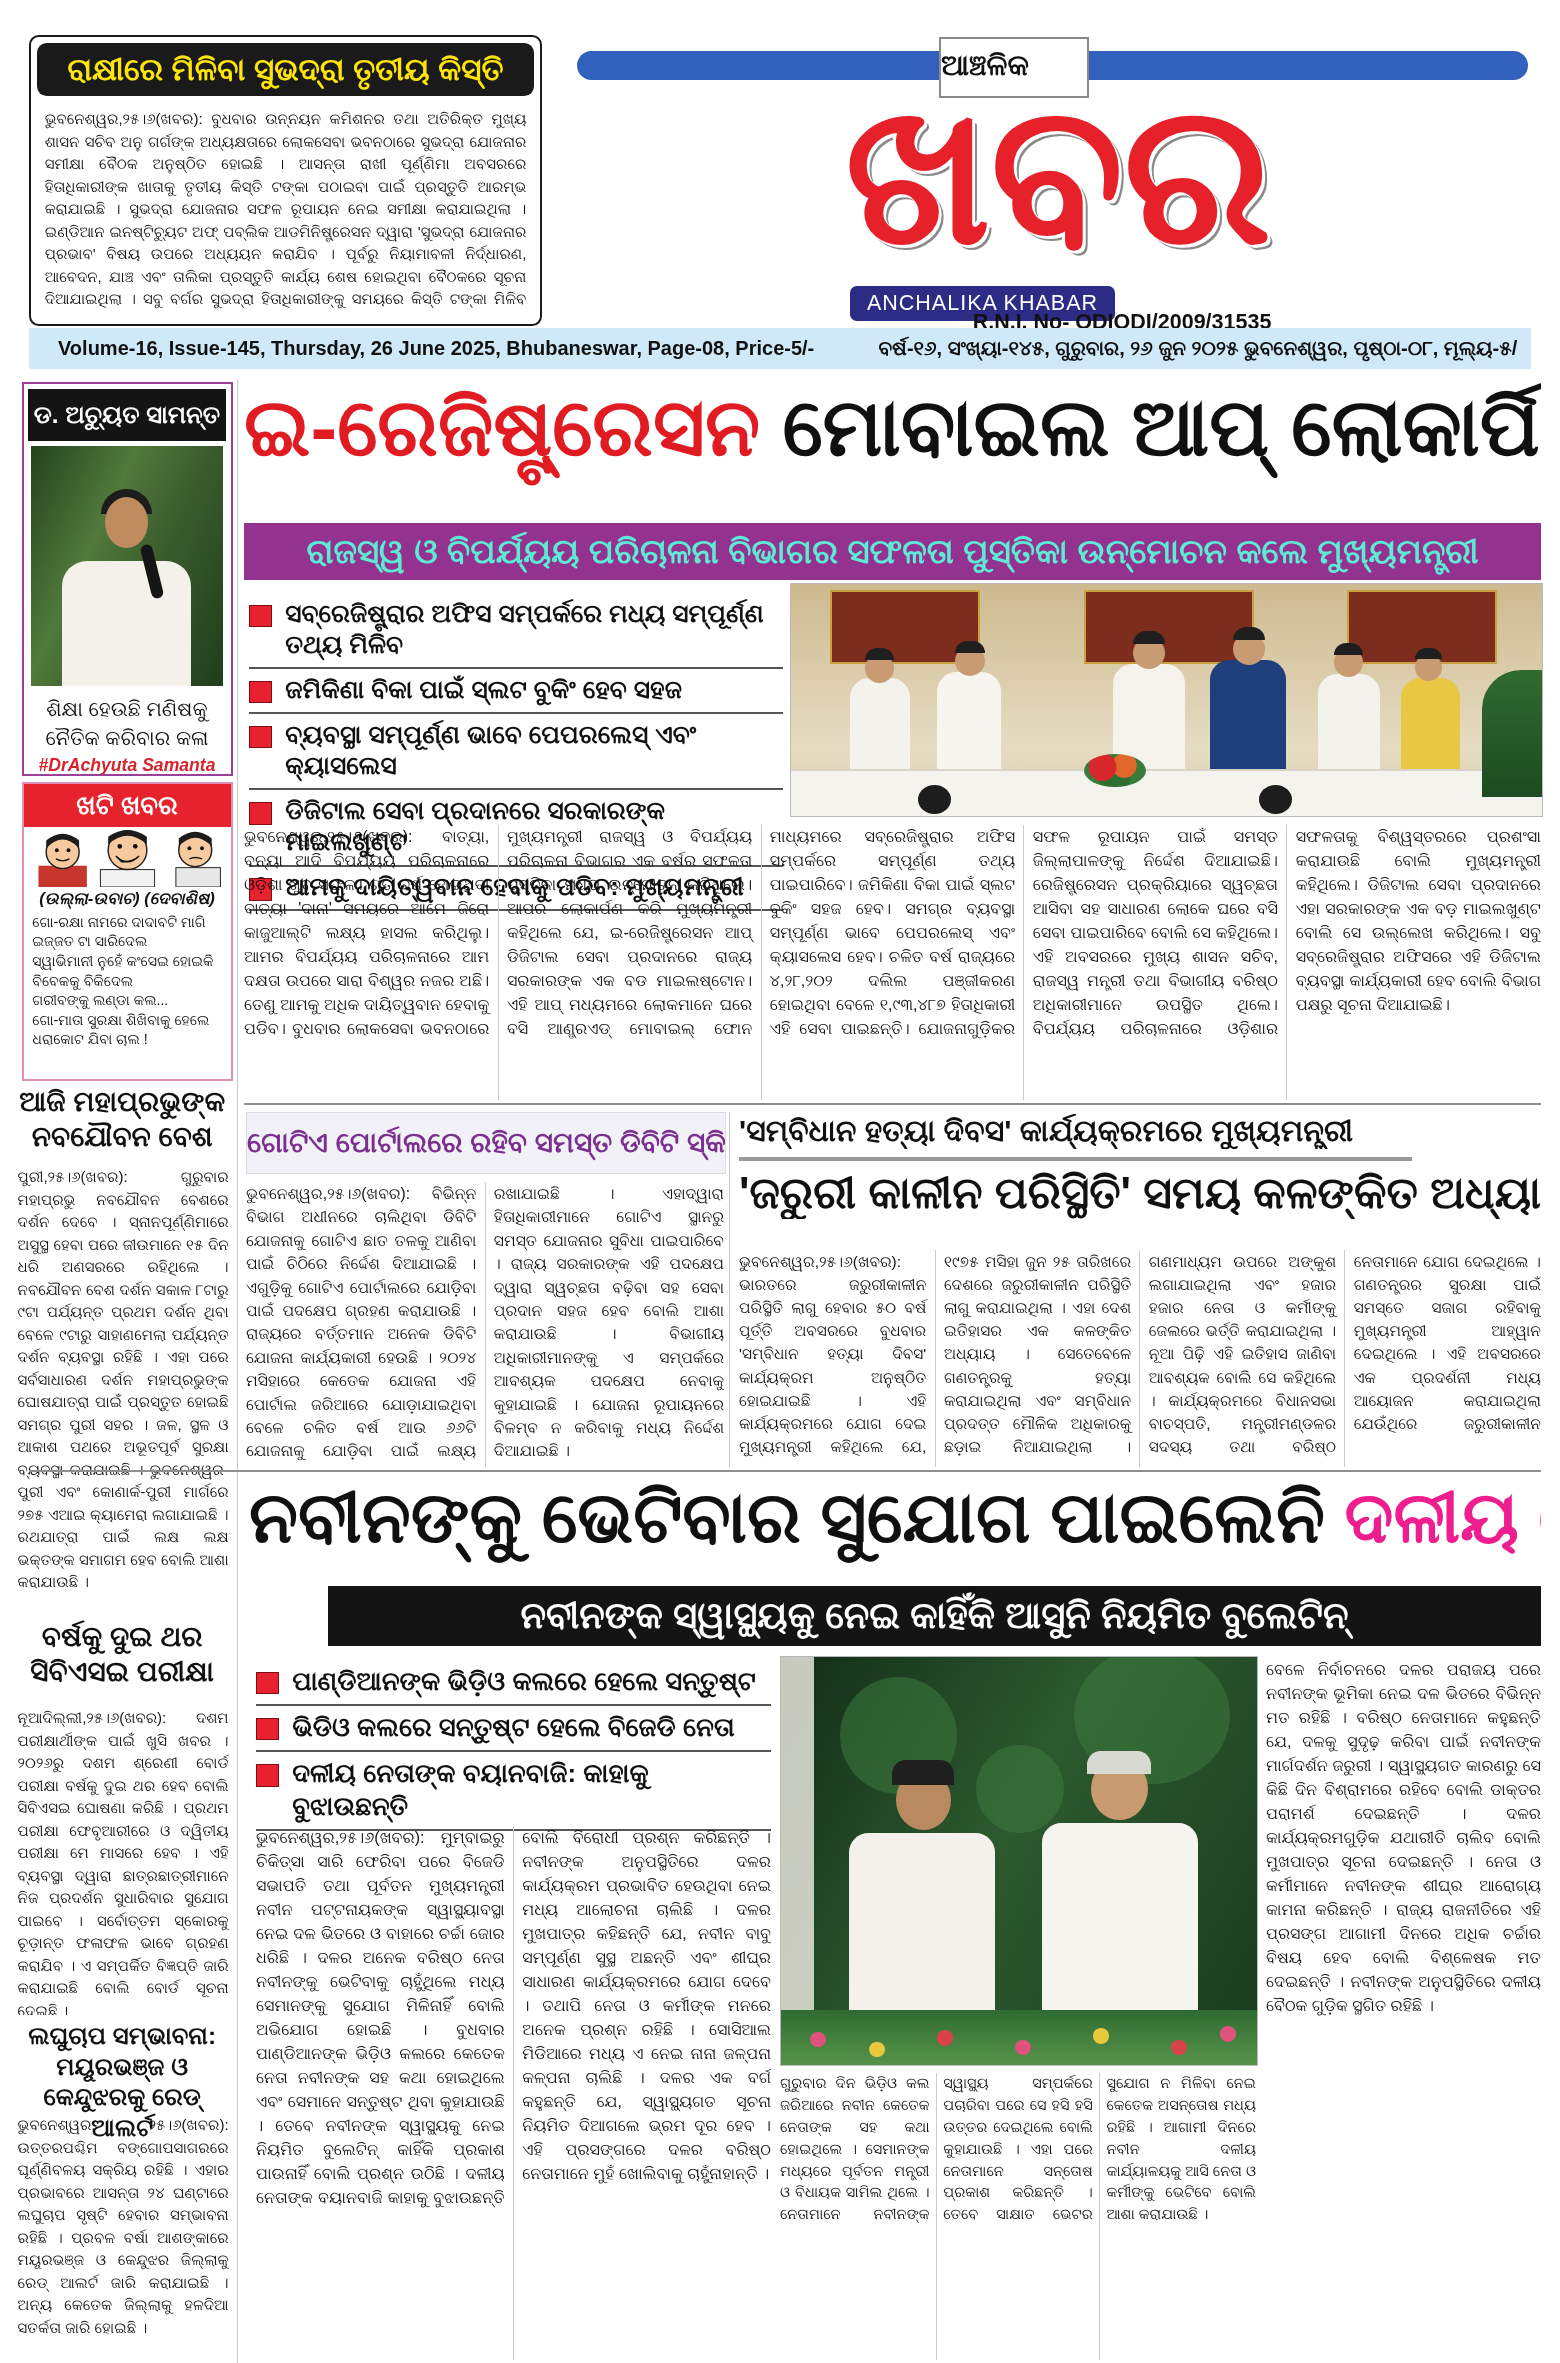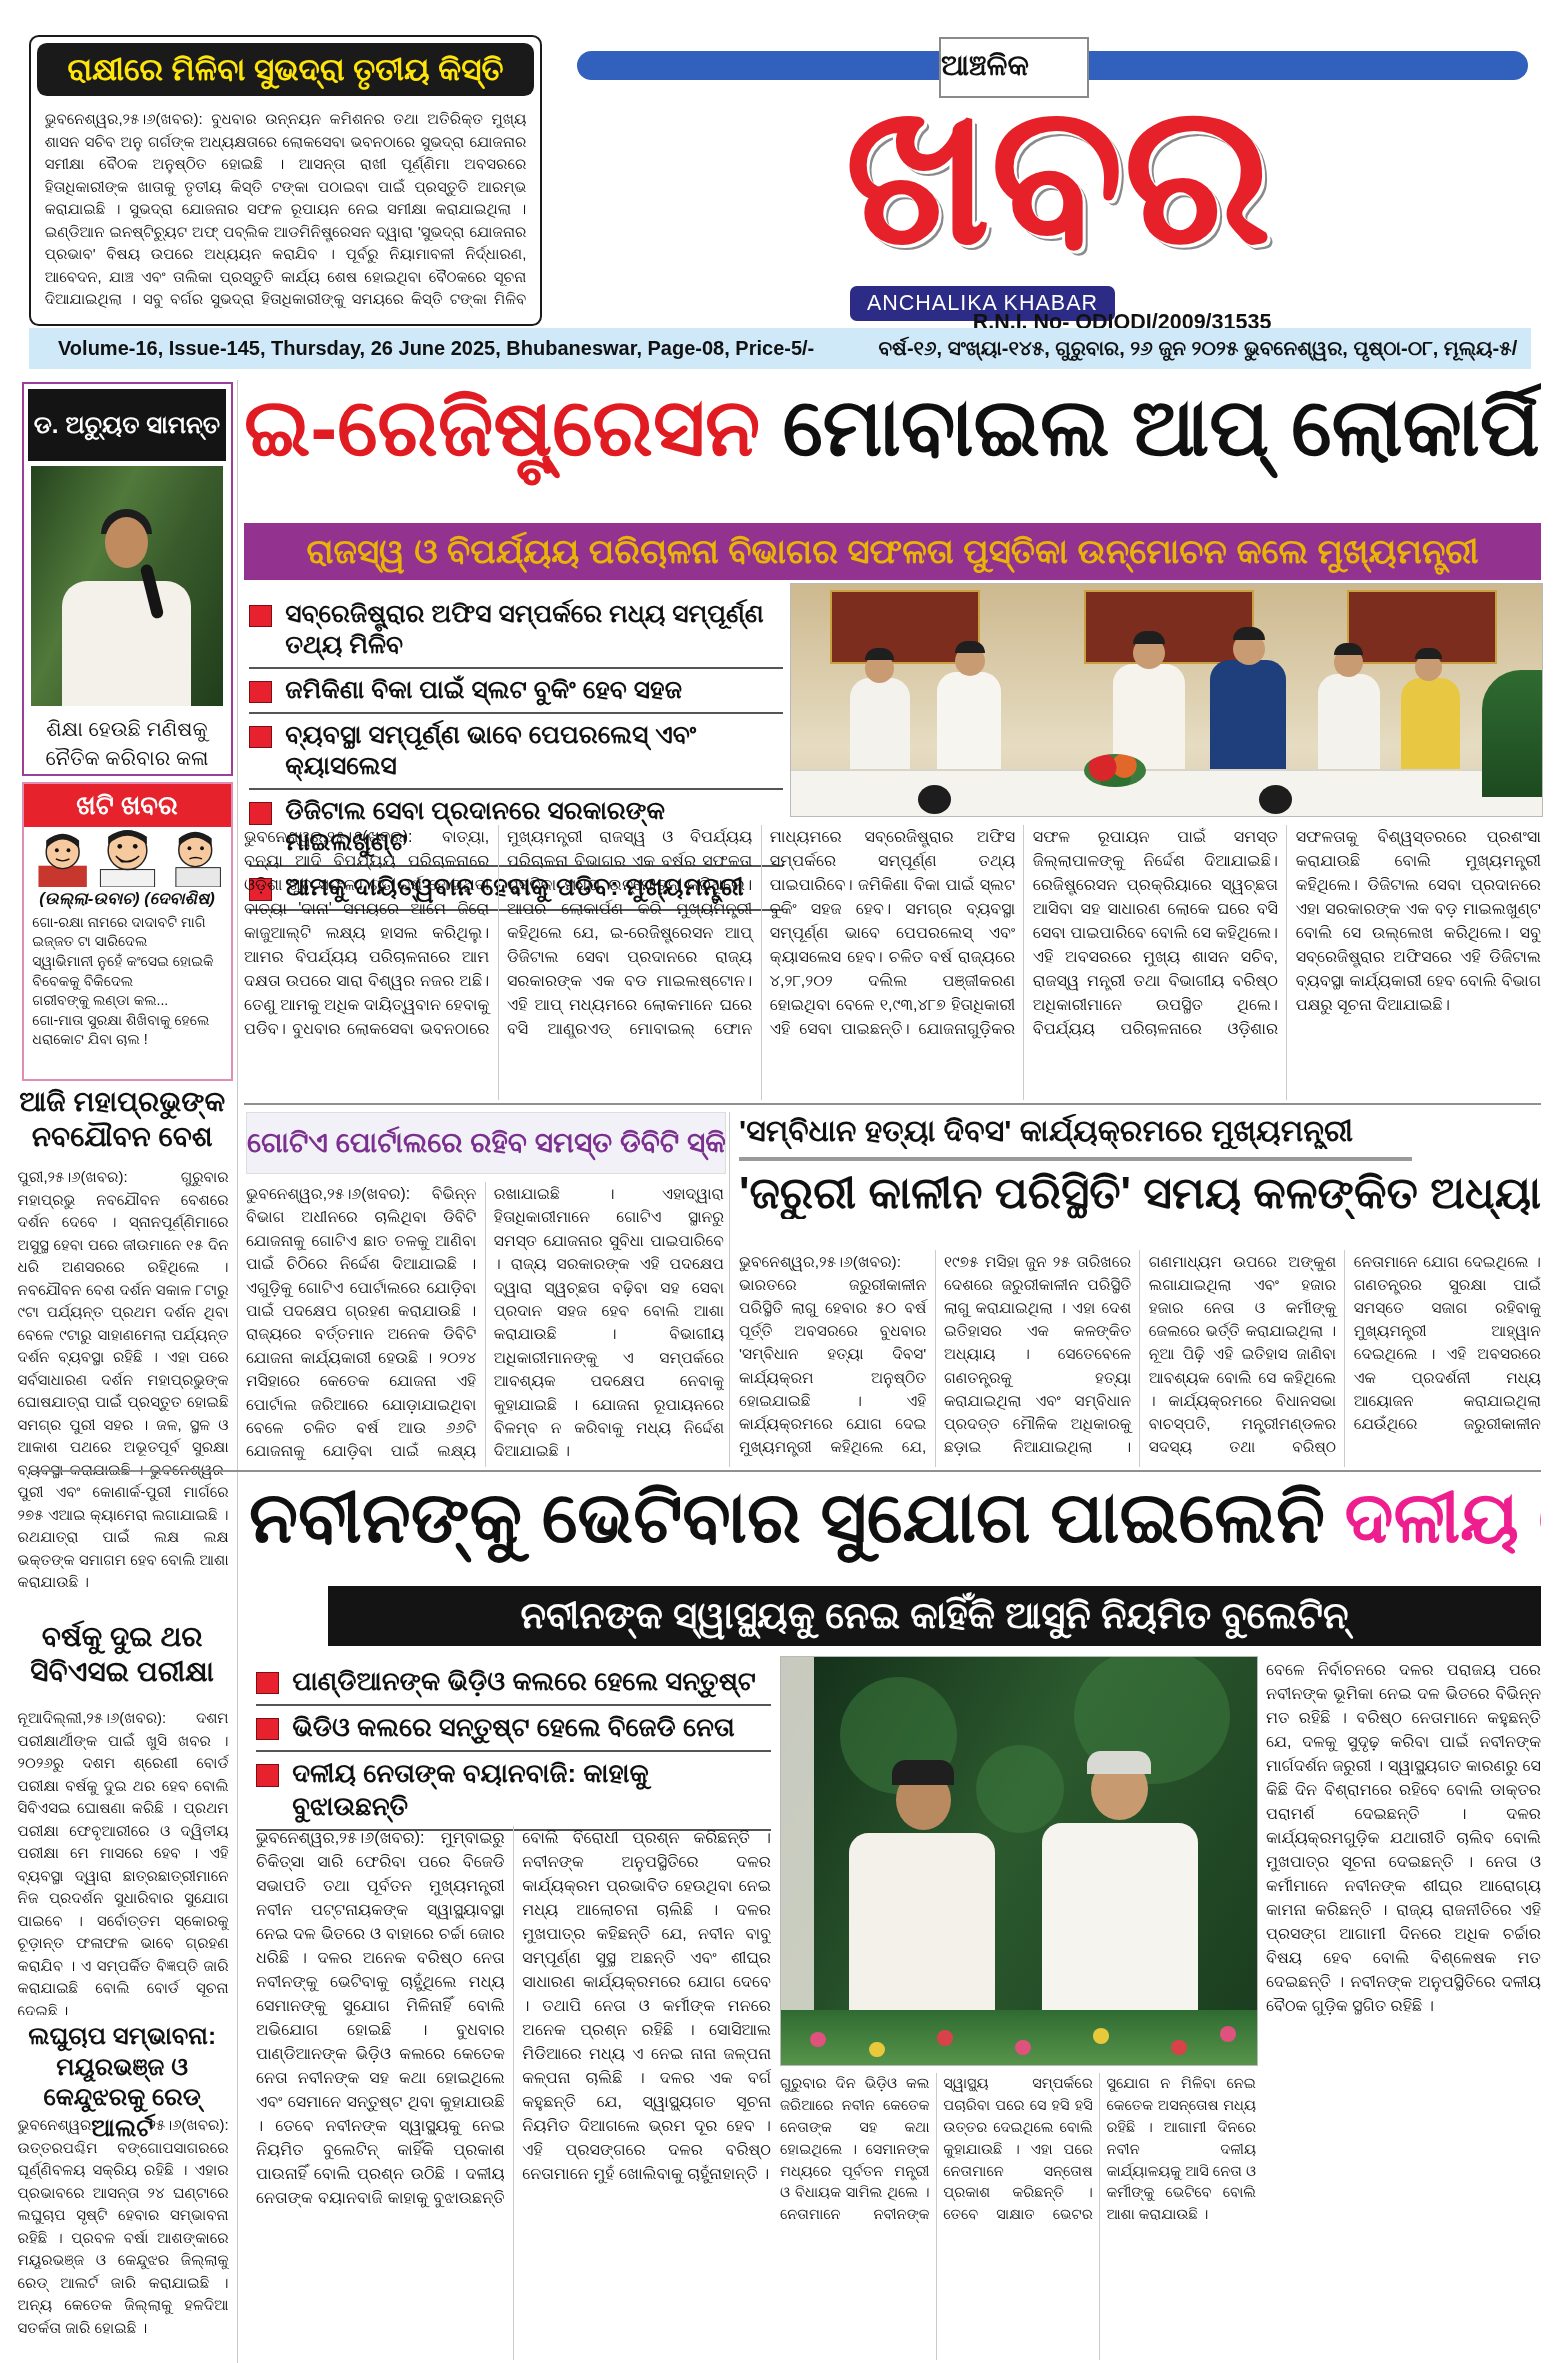--- a/index.html
+++ b/index.html
@@ -27,21 +27,21 @@
   .volbar{background:#cfe9f8;}
   .volbar .vl{position:absolute;left:29px;top:0;line-height:41px;font-size:20px;font-weight:bold;white-space:nowrap;}
   .volbar .vr{position:absolute;right:13.7px;top:0;line-height:41px;font-size:20px;font-weight:bold;white-space:nowrap;}
 
   .vrule{background:#c9c9c9;}
   .hrule{background:#8f8f8f;}
 
   
   .sam-box{border:2px solid #9b3f9b;background:#fff;overflow:hidden;}
   .sam-head{margin:4.9px;background:#141414;color:#fff;font-size:24.4px;font-weight:bold;
-            text-align:center;padding:22px 0;white-space:nowrap;overflow:hidden;}
+            text-align:center;padding:12px 0;white-space:nowrap;overflow:hidden;}
   .sam-photo{position:relative;margin:0 7.8px;height:240px;overflow:hidden;
              background:linear-gradient(115deg,#24431e 0%,#51793b 35%,#3a5c2c 60%,#203d1b 100%);}
   .sam-shirt{position:absolute;left:31px;bottom:0;width:129px;height:125px;background:#f3f1ea;
              border-radius:25px 25px 0 0;}
   .sam-head-c{position:absolute;left:74px;top:51px;width:43px;height:51px;border-radius:50%;background:#c08c5f;}
   .sam-hair{position:absolute;left:70px;top:43px;width:51px;height:25px;border-radius:25px 25px 0 0;background:#1d1d1d;}
   .sam-mic{position:absolute;left:115px;top:98px;width:11.7px;height:55px;background:#151515;transform:rotate(-14deg);border-radius:5.9px;}
   .sam-quote{font-size:20.5px;line-height:1.45;text-align:center;padding:7.8px 5.9px 2px 5.9px;}
   .sam-tags{color:#d8232a;font-weight:bold;font-style:italic;font-size:17.6px;text-align:center;line-height:1.25;}
 
@@ -52,21 +52,21 @@
   .khati-poem{list-style:none;margin:2px 0 0 0;padding:0 8.8px;font-size:14.2px;line-height:1.38;}
 
   .side-head{font-size:28px;font-weight:bold;text-align:center;line-height:1.25;overflow:hidden;}
   .side-head.small{font-size:24.4px;}
   .side-body{font-size:15px;line-height:1.5;}
 
   
   .lead-hl{font-size:80px;font-weight:bold;text-align:center;}
   .hl-red{color:#e11b22;}
   .hl-black{color:#101010;}
-  .purple-bar{background:#93338f;color:#eab308;font-size:34px;font-weight:bold;text-align:center;
+  .purple-bar{background:#93338f;color:#5eead4;font-size:34px;font-weight:bold;text-align:center;
               line-height:57px;white-space:nowrap;overflow:hidden;}
   .bullet-item{display:flex;align-items:flex-start;gap:13.7px;padding:4.9px 0 6.8px 0;border-bottom:2px solid #555;
                font-size:25px;font-weight:bold;line-height:1.25;overflow:hidden;}
   .bullet-sq{flex:0 0 auto;width:20.5px;height:20.5px;background:#e8212e;margin-top:6.8px;border:1px solid #7e0d14;}
   .bullet-item.b2{font-size:26px;}
   .bodycols{font-size:16px;line-height:1.5;column-gap:17.6px;column-rule:1px solid #ccc;}
   .c5{column-count:5;} .c4{column-count:4;} .c3{column-count:3;} .c2{column-count:2;}
 
   
   .photo{overflow:hidden;border:1px solid #b9b9b9;}

